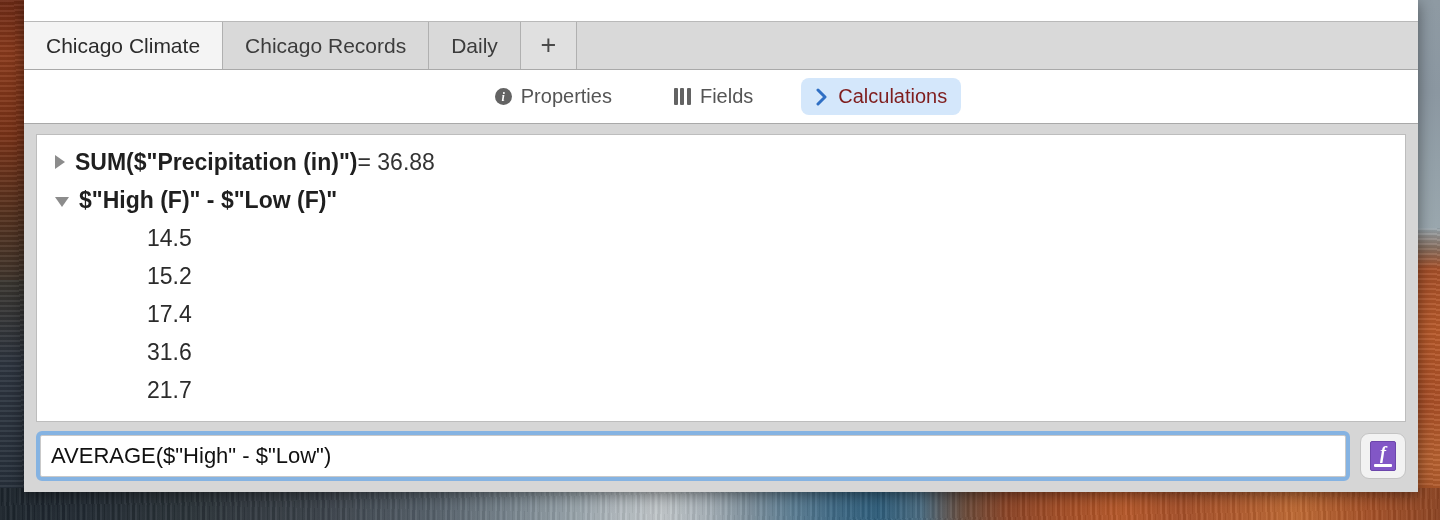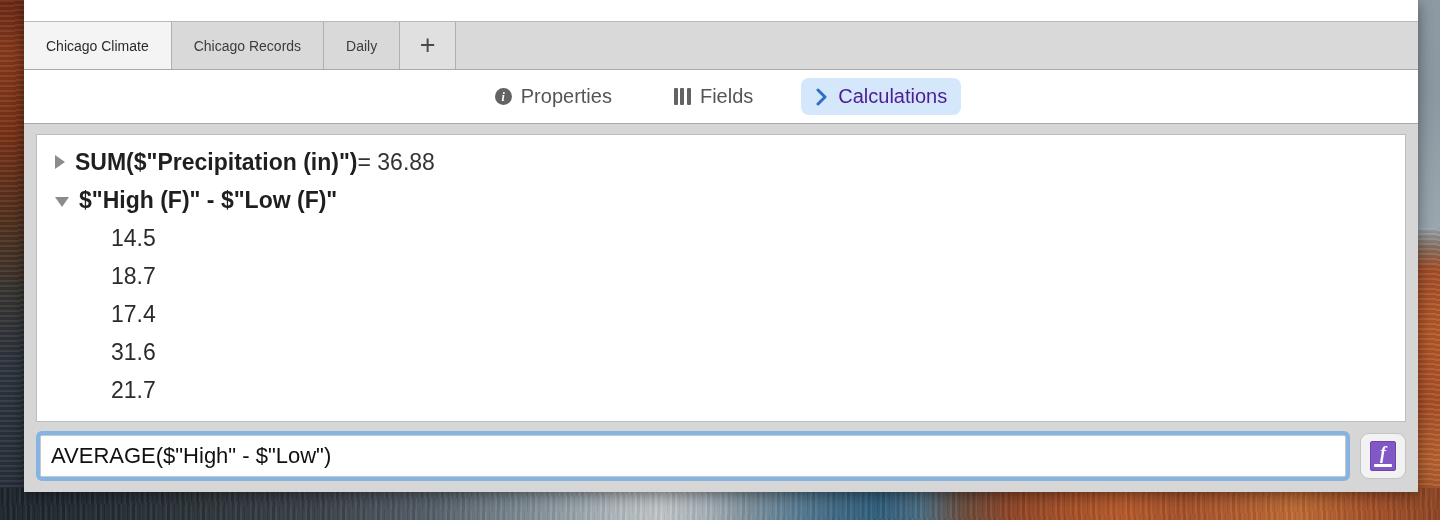--- a/index.html
+++ b/index.html
@@ -81,21 +81,21 @@
   
   .tabbar {
     height: 48px; flex: none;
     background: #d9d9d9;
     display: flex; align-items: stretch;
     border-bottom: 1px solid #a9a9a9;
   }
   .tab {
     display: flex; align-items: center; justify-content: flex-end;
     padding: 0 22px;
-    font-size: 14px; color: #3c3c3c;
+    font-size: 21px; color: #3c3c3c;
     background: #d9d9d9;
     border-right: 1px solid #b0b0b0;
     white-space: nowrap;
   }
   .tab.active { background: #f4f4f4; color: #2b2b2b; }
   .tab-add {
     width: 56px; padding: 0;
     background: #e0e0e0;
     font-size: 27px; color: #4a4a4a; font-weight: 300;
     display: flex; align-items: center; justify-content: center;
@@ -110,21 +110,21 @@
     border-bottom: 1px solid #a9a9a9;
     display: flex; align-items: center; justify-content: center;
     gap: 34px;
   }
   .secitem {
     display: flex; align-items: center; gap: 9px;
     font-size: 20px; color: #555;
     padding: 7px 14px; border-radius: 8px;
     white-space: nowrap;
   }
-  .secitem.active { background: #d4e7fb; color: #4c1d95; }
+  .secitem.active { background: #d4e7fb; color: #7f1d1d; }
   .secicon { display: flex; align-items: center; justify-content: center; }
 
   .ico-info {
     width: 17px; height: 17px; border-radius: 50%;
     background: #636363; color: #fff;
     font-size: 12px; font-weight: bold; font-style: italic;
     display: flex; align-items: center; justify-content: center;
     font-family: "Liberation Serif", serif;
     line-height: 1;
   }
@@ -163,21 +163,21 @@
   }
   .tri.expanded {
     border-top: 10px solid #8c8c8c;
     border-left: 7px solid transparent;
     border-right: 7px solid transparent;
     margin-top: 3px;
   }
   .calc-expr { font-weight: bold; }
   .calc-eq { font-weight: normal; color: #333; }
   .calc-value-row {
-    height: 38px; padding-left: 74px;
+    height: 38px; padding-left: 110px;
     display: flex; align-items: center;
     font-size: 23px; color: #2b2b2b;
   }
 
   
   .formulabar {
     height: 64px; flex: none;
     background: #d6d6d6;
     display: flex; align-items: center;
     padding: 0 12px 8px 12px;
@@ -305,21 +305,21 @@
       <div class="calc-row">
         <span class="tri expanded"></span>
         <span class="calc-expr">$"High (F)" - $"Low (F)"</span>
         <span class="calc-eq"></span>
       </div>
 
       <div class="calc-value-row">
         <span>14.5</span>
       </div>
       <div class="calc-value-row">
-        <span>18.7</span>
+        <span>15.2</span>
       </div>
       <div class="calc-value-row">
         <span>17.4</span>
       </div>
       <div class="calc-value-row">
         <span>31.6</span>
       </div>
       <div class="calc-value-row">
         <span>21.7</span>
       </div>

